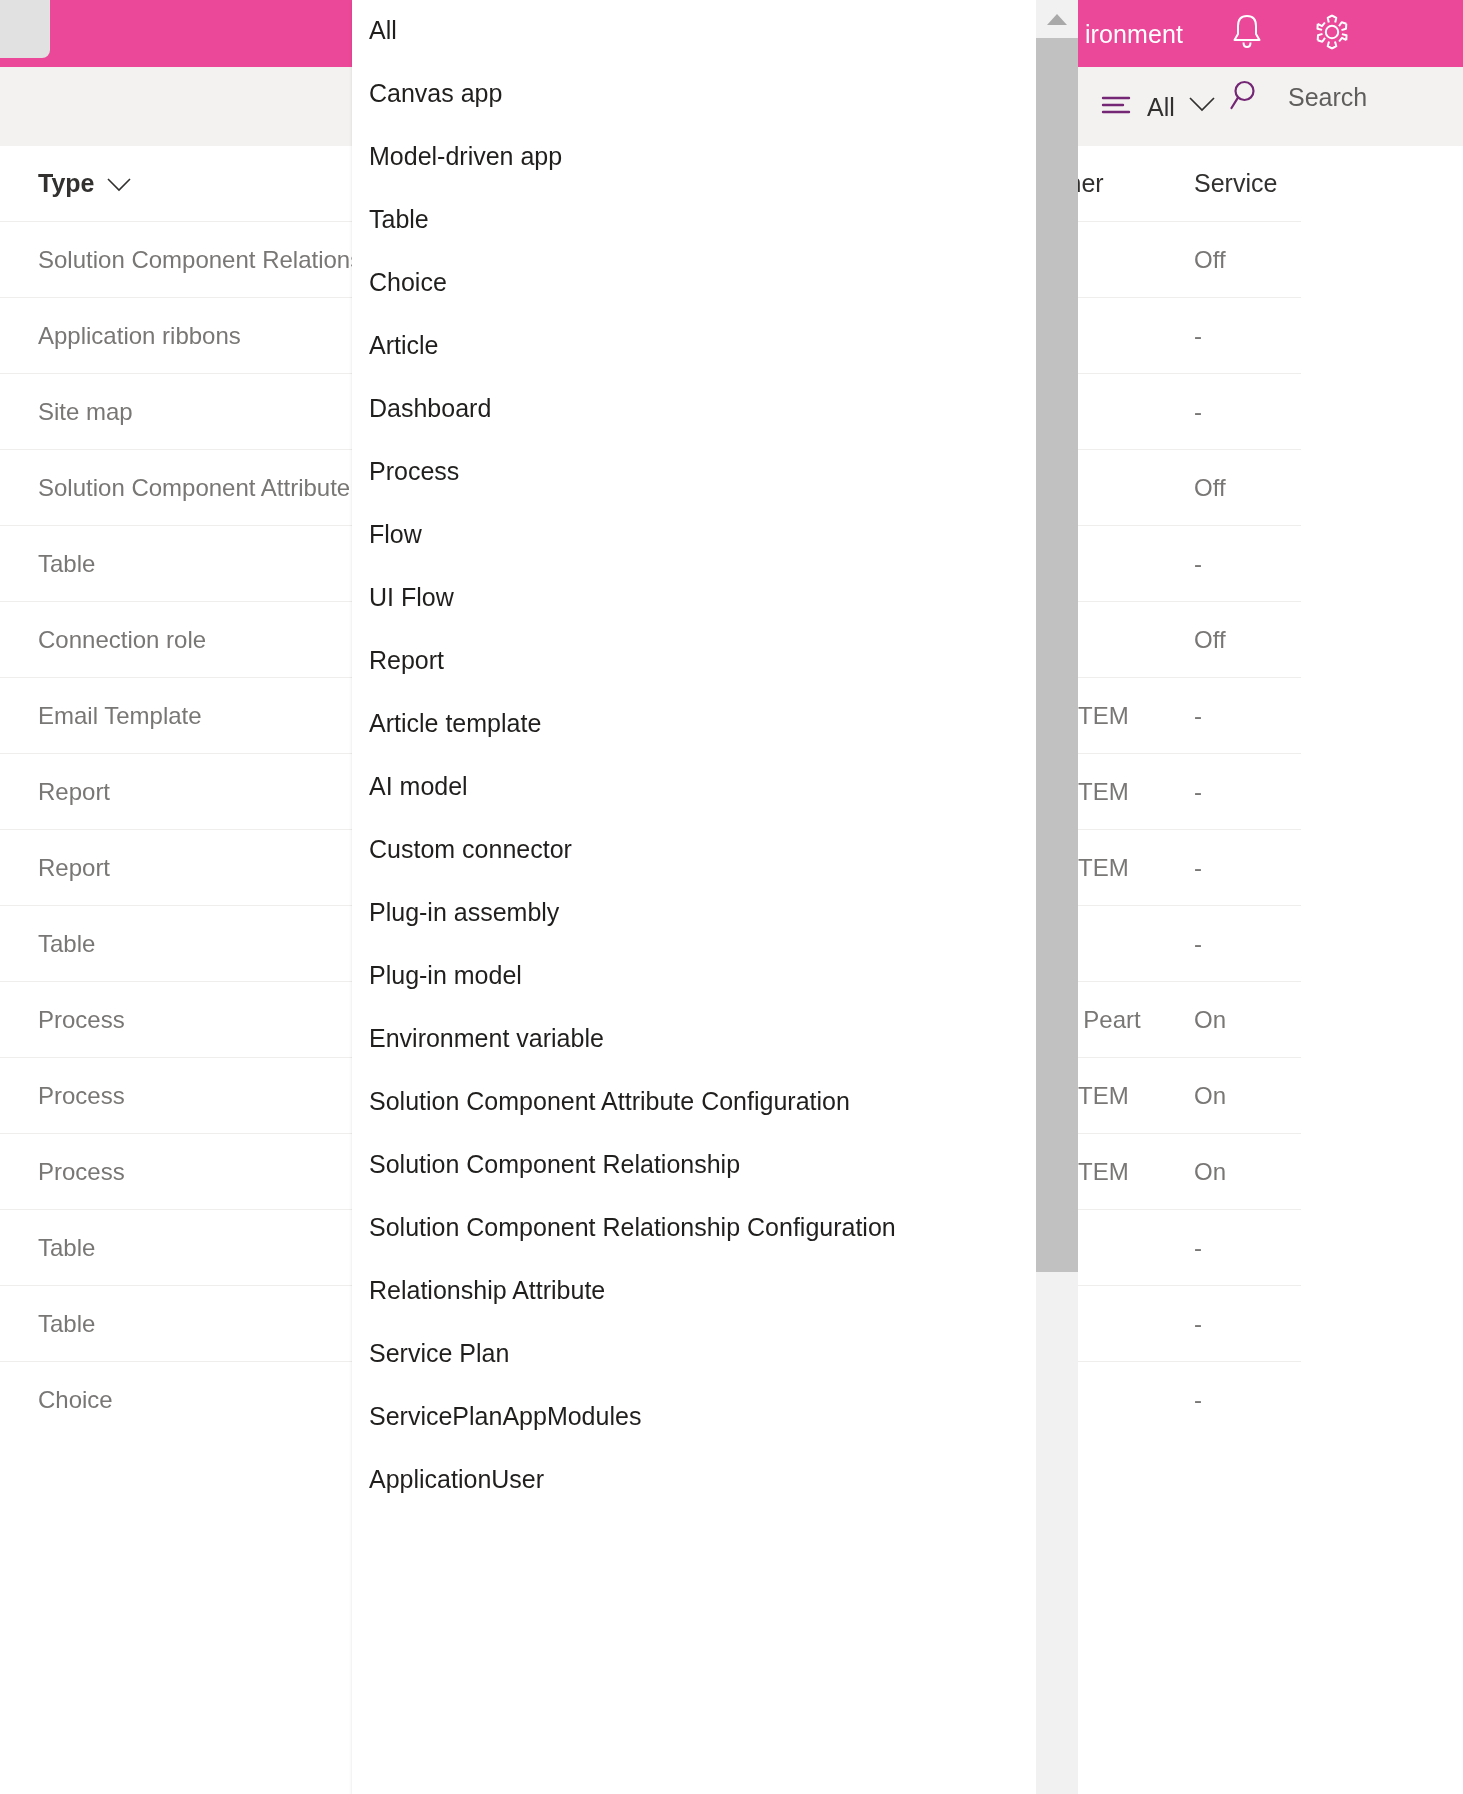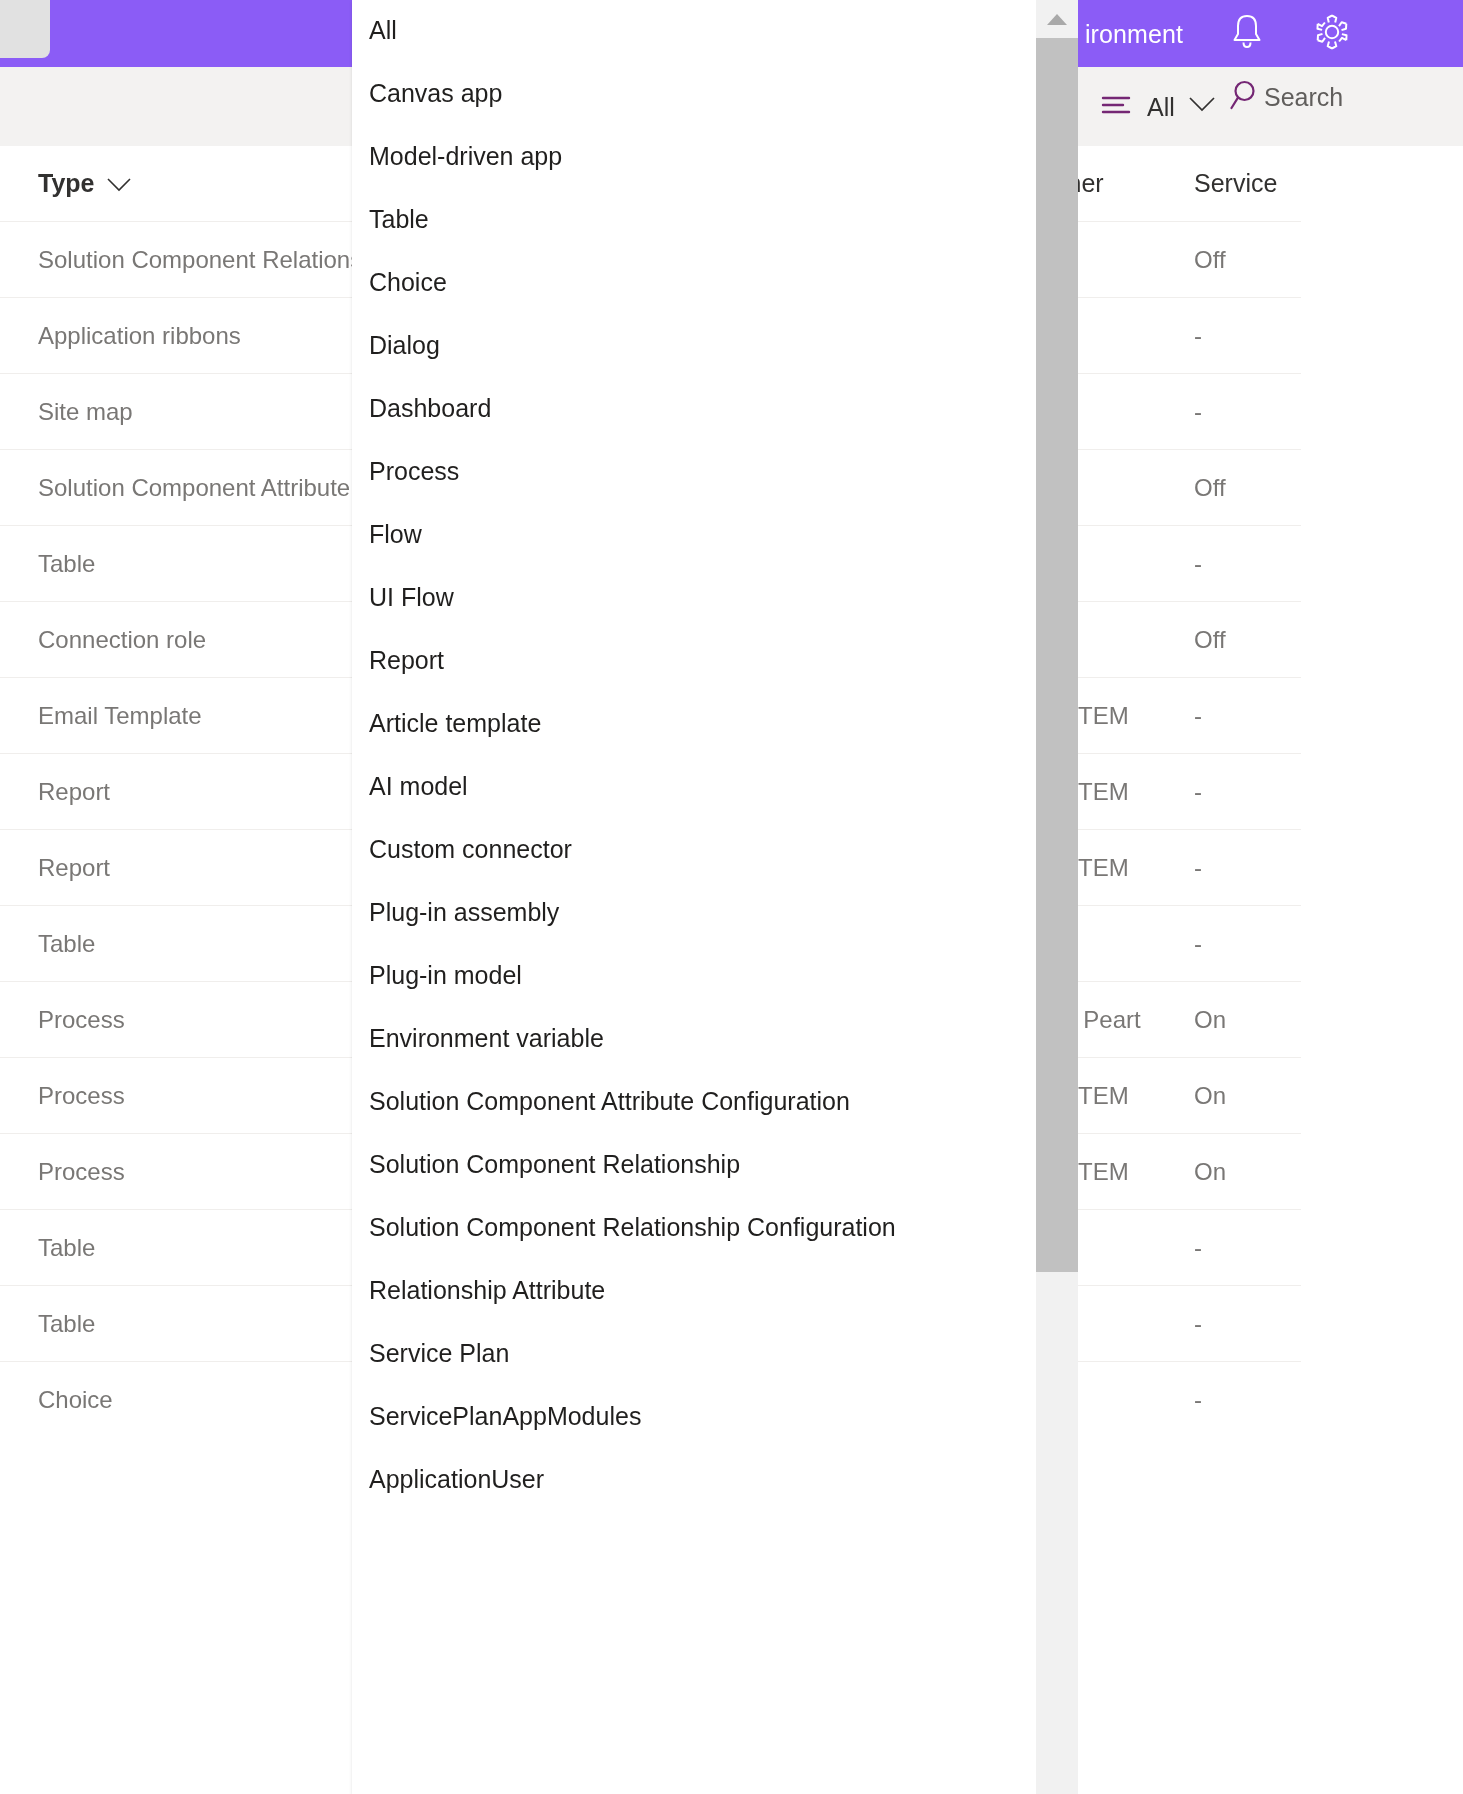--- a/index.html
+++ b/index.html
@@ -14,21 +14,21 @@
     overflow: hidden;
     font-family: "Liberation Sans", sans-serif;
     -webkit-font-smoothing: antialiased;
   }
 
   
   #topbar {
     position: absolute;
     left: 0; top: 0;
     width: 1463px; height: 67px;
-    background: #8b5cf6;
+    background: #ec4899;
     z-index: 5;
   }
   #corner-tile {
     position: absolute;
     left: -56px; top: -58px;
     width: 106px; height: 116px;
     background: #e1e1e1;
     border-radius: 8px;
   }
   #env-label {
@@ -74,21 +74,21 @@
     padding: 0 6px;
   }
   #filter-all .flt-label {
     font-size: 25px;
     color: #323130;
     line-height: 30px;
   }
   #search-box {
     position: absolute;
     left: 1230px; top: 0; height: 59px;
-    display: flex; align-items: center; gap: 0;
+    display: flex; align-items: center; gap: 24px;
   }
   #search-box .search-ph {
     font-size: 25px;
     color: #605e5c;
     line-height: 30px;
   }
 
   
   #grid {
     position: absolute;
@@ -292,21 +292,21 @@
     </div>
 </div>
 
 <div id="dropdown">
   <ul id="dd-list">
       <li class="dd-item">All</li>
       <li class="dd-item">Canvas app</li>
       <li class="dd-item">Model-driven app</li>
       <li class="dd-item">Table</li>
       <li class="dd-item">Choice</li>
-      <li class="dd-item">Dialog</li>
+      <li class="dd-item">Article</li>
       <li class="dd-item">Dashboard</li>
       <li class="dd-item">Process</li>
       <li class="dd-item">Flow</li>
       <li class="dd-item">UI Flow</li>
       <li class="dd-item">Report</li>
       <li class="dd-item">Article template</li>
       <li class="dd-item">AI model</li>
       <li class="dd-item">Custom connector</li>
       <li class="dd-item">Plug-in assembly</li>
       <li class="dd-item">Plug-in model</li>

